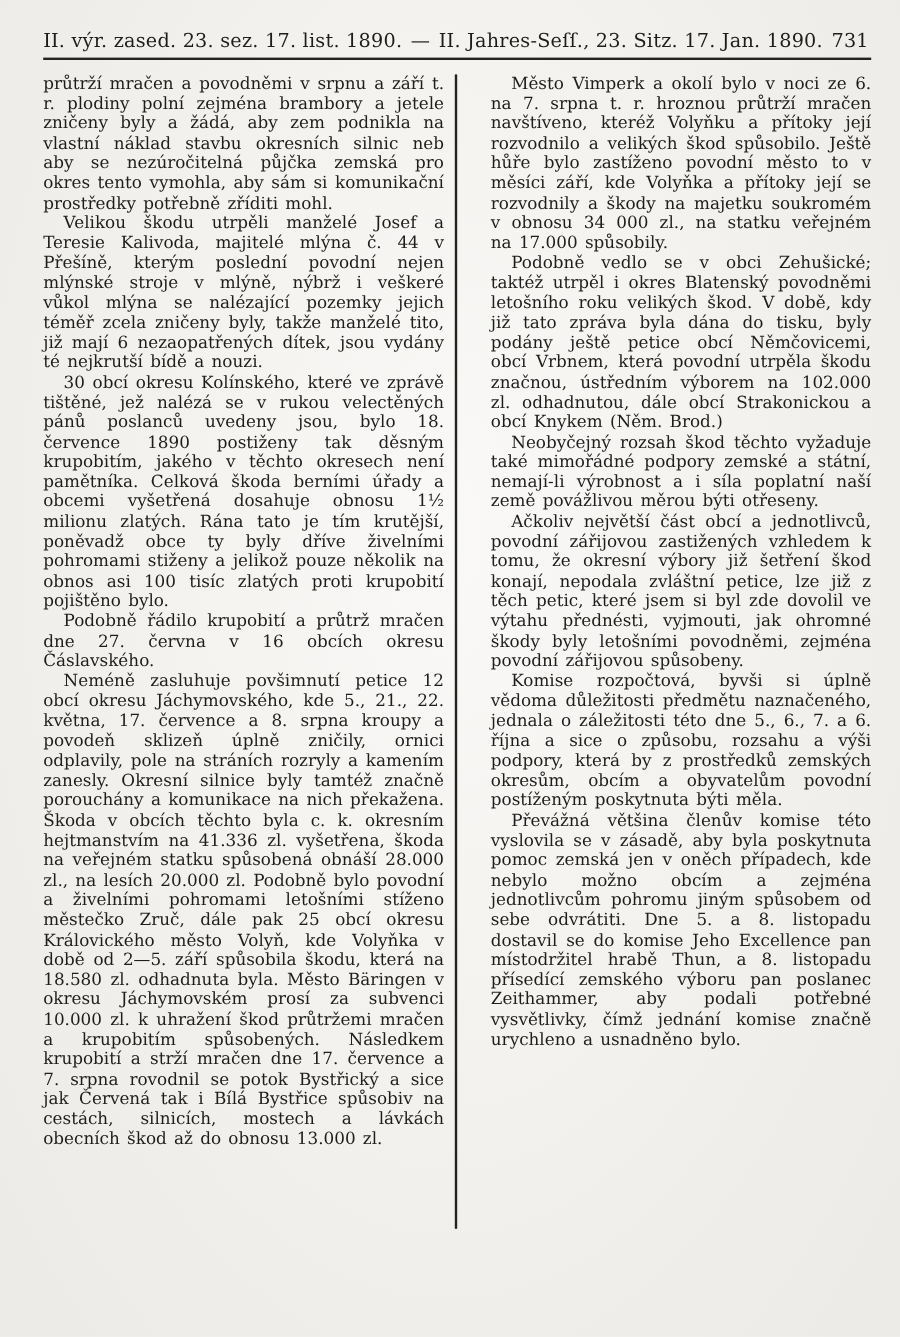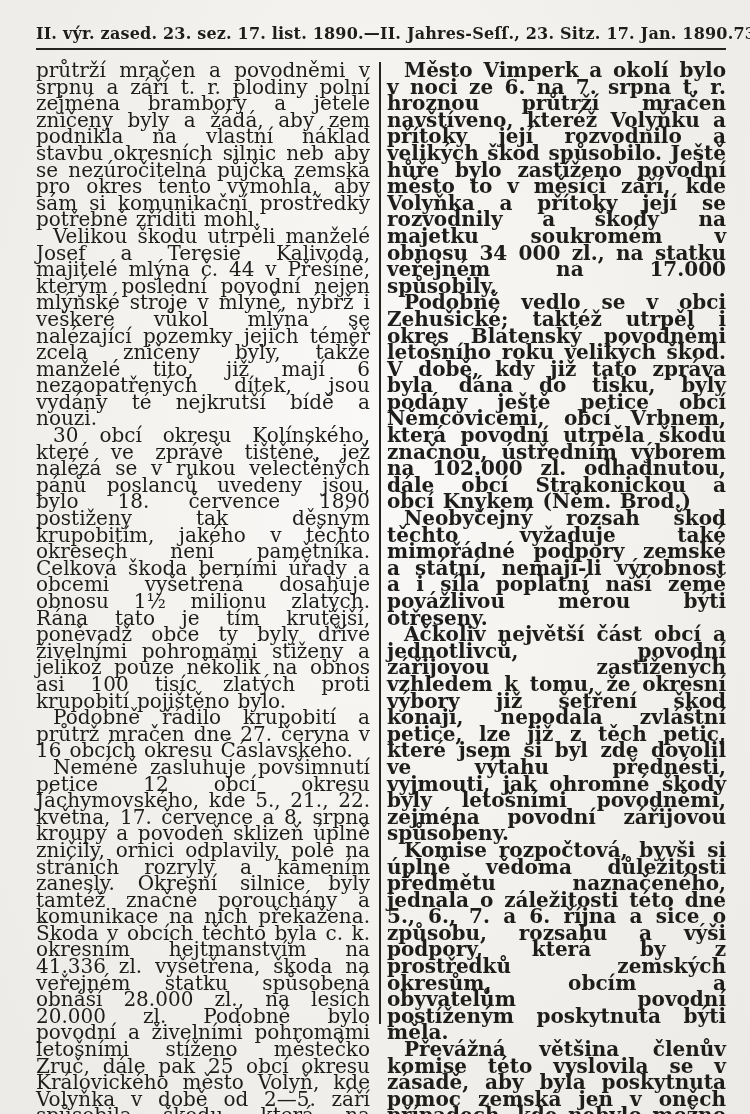--- a/index.html
+++ b/index.html
@@ -21,21 +21,21 @@
     height: 1114px;
     padding: 24px 24px 0 36px;
     background:
       radial-gradient(ellipse at 50% 40%, rgba(255,255,255,0.55), rgba(0,0,0,0.03) 95%),
       #f3f2ee;
   }
   .running-head {
     display: flex;
     align-items: flex-start;
     justify-content: space-between;
-    font-weight: bold;
+    font-weight: normal;
     font-size: 16px;
     letter-spacing: 0.2px;
     white-space: nowrap;
     padding: 0 2px 0 0;
   }
   .running-head .seg {
     display: inline-block;
   }
   .head-rule {
     border: none;
@@ -44,34 +44,33 @@
     height: 0;
   }
   .columns {
     display: flex;
     margin-top: 12px;
     height: 962px;
     align-items: stretch;
   }
   .col {
     box-sizing: border-box;
-    font-size: 20px;
+    font-size: 14px;
     line-height: 16.6px;
     text-align: justify;
     word-spacing: 1.6px;
   }
   .col.left {
     width: 343px;
     padding-right: 9px;
   }
   .col.right {
     width: 347px;
     border-left: 2px solid #24231f;
-    padding-left: 6px;
-    font-weight: bold;
+    padding-left: 28px;
   }
   .para {
     margin: 0;
     text-indent: 17px;
   }
   .para.no-indent {
     text-indent: 0;
   }
 </style>
 </head>

